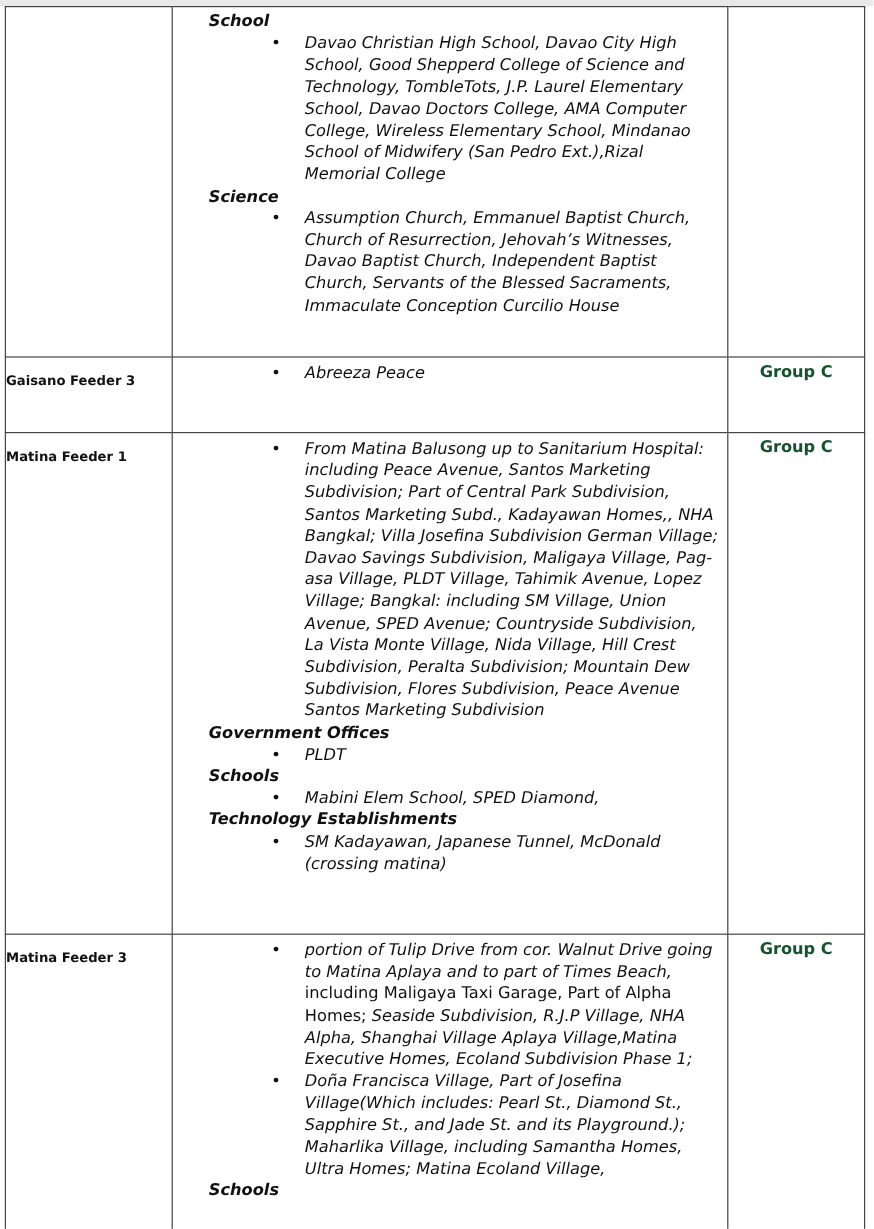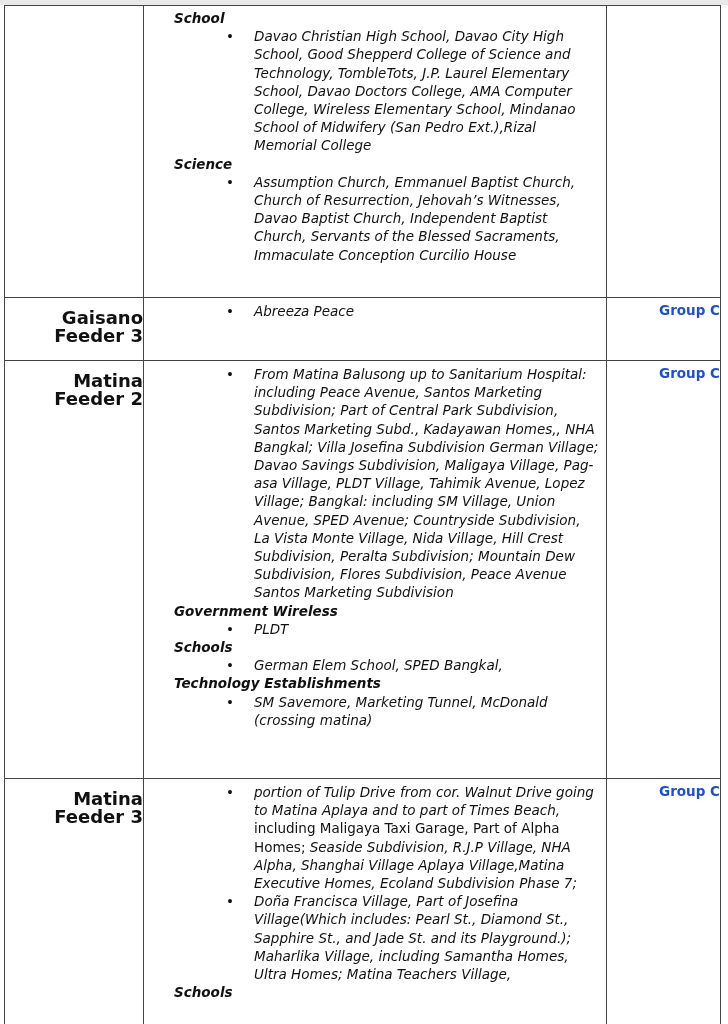--- a/index.html
+++ b/index.html
@@ -19,26 +19,26 @@
   }
   table.doc td {
     border: 1.5px solid #444;
     vertical-align: top;
     padding: 0;
   }
   col.c1 { width: 139px; }
   col.c2 { width: 463px; }
   col.c3 { width: 114px; }
   .feeder {
-    font-weight: bold; font-size: 18px; line-height: 18px;
-    text-align: right; padding-top: 11px !important;
+    font-weight: bold; font-size: 11px; line-height: 18px;
+    text-align: left; padding-top: 11px !important;
   }
   .group {
-    font-weight: bold; font-size: 13.5px; color: #1d4ed8;
-    text-align: right; padding-top: 4px !important;
+    font-weight: bold; font-size: 13.5px; color: #14532d;
+    text-align: center; padding-top: 4px !important;
   }
   .content { padding: 4px 6px 4px 30px !important; font-size: 13.5px; line-height: 18.2px; }
   .heading { font-weight: bold; font-style: italic; }
   ul { margin: 0; padding-left: 80px; list-style: none; }
   li { position: relative; font-style: italic; }
   li::before { content: "•"; position: absolute; left: -28px; font-style: normal; }
   .upright { font-style: normal; }
   tr.r1 td { height: 280px; }
   tr.r2 td { height: 51px; }
   tr.r3 td { height: 406px; }
@@ -77,46 +77,46 @@
     <td class="feeder">Gaisano Feeder 3</td>
     <td class="content">
       <ul>
         <li>Abreeza Peace</li>
       </ul>
     </td>
     <td class="group">Group C</td>
   </tr>
 
   <tr class="r3">
-    <td class="feeder">Matina Feeder 2</td>
+    <td class="feeder">Matina Feeder 1</td>
     <td class="content">
       <ul>
         <li>From  Matina Balusong up to Sanitarium Hospital: including Peace Avenue, Santos Marketing Subdivision; Part of Central Park Subdivision, Santos Marketing Subd., Kadayawan Homes,,  NHA Bangkal; Villa Josefina Subdivision German Village; Davao Savings Subdivision, Maligaya Village, Pag-asa Village, PLDT Village, Tahimik Avenue, Lopez Village; Bangkal: including SM Village, Union Avenue, SPED Avenue; Countryside Subdivision, La Vista Monte Village, Nida Village, Hill Crest Subdivision, Peralta Subdivision; Mountain Dew Subdivision, Flores Subdivision, Peace Avenue Santos Marketing Subdivision</li>
       </ul>
-      <div class="heading">Government Wireless</div>
+      <div class="heading">Government Offices</div>
       <ul>
         <li>PLDT</li>
       </ul>
       <div class="heading">Schools</div>
       <ul>
-        <li>German Elem School, SPED Bangkal,</li>
+        <li>Mabini Elem School, SPED Diamond,</li>
       </ul>
       <div class="heading">Technology Establishments</div>
       <ul>
-        <li>SM Savemore, Marketing Tunnel, McDonald (crossing matina)</li>
+        <li>SM Kadayawan, Japanese Tunnel, McDonald (crossing matina)</li>
       </ul>
     </td>
     <td class="group">Group C</td>
   </tr>
 
   <tr class="r4">
     <td class="feeder">Matina Feeder 3</td>
     <td class="content">
       <ul>
-        <li><span>portion of Tulip Drive from cor. Walnut Drive going to Matina Aplaya and to part of Times Beach,</span><span class="upright"> including Maligaya Taxi Garage, Part of Alpha Homes;</span><span> Seaside Subdivision, R.J.P Village, NHA Alpha, Shanghai Village Aplaya Village,Matina Executive Homes, Ecoland Subdivision Phase 7;</span></li>
-        <li>Doña Francisca Village, Part of Josefina Village(Which includes: Pearl St., Diamond St., Sapphire St., and Jade St. and its Playground.); Maharlika Village,  including Samantha Homes, Ultra Homes; Matina Teachers Village,</li>
+        <li><span>portion of Tulip Drive from cor. Walnut Drive going to Matina Aplaya and to part of Times Beach,</span><span class="upright"> including Maligaya Taxi Garage, Part of Alpha Homes;</span><span> Seaside Subdivision, R.J.P Village, NHA Alpha, Shanghai Village Aplaya Village,Matina Executive Homes, Ecoland Subdivision Phase 1;</span></li>
+        <li>Doña Francisca Village, Part of Josefina Village(Which includes: Pearl St., Diamond St., Sapphire St., and Jade St. and its Playground.); Maharlika Village,  including Samantha Homes, Ultra Homes; Matina Ecoland Village,</li>
       </ul>
       <div class="heading">Schools</div>
     </td>
     <td class="group">Group C</td>
   </tr>
 </tbody>
   </table>
 
 </body></html>

